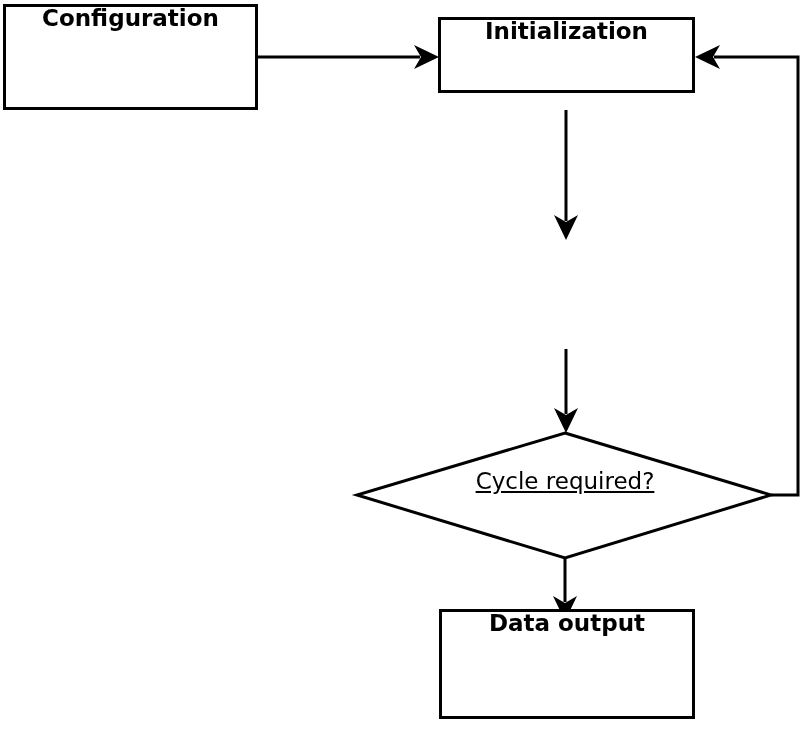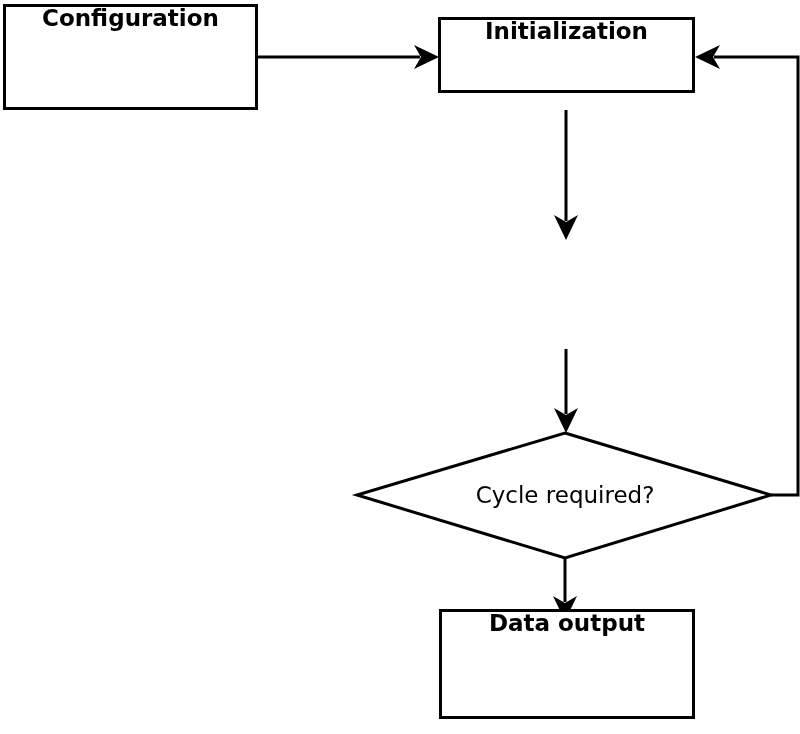--- a/index.html
+++ b/index.html
@@ -35,22 +35,23 @@
   }
   .node-label {
     font-size: 23px;
     line-height: 1;
     white-space: nowrap;
     text-align: center;
   }
   .diamond-label {
     position: absolute;
     display: flex;
-    align-items: center;
+    align-items: flex-start;
     justify-content: center;
+    text-decoration: underline;
   }
   #node-configuration { left: 3px;   top: 4px;   width: 255px; height: 106px; }
   #node-initialization{ left: 438px; top: 3px;   width: 257px; height: 76px; margin-top: 14px; }
   #node-measuring     { left: 438px; top: 240px; width: 257px; height: 109px; }
   #node-data-output   { left: 439px; top: 609px; width: 256px; height: 110px; }
   #label-cycle-required { left: 415px; top: 470px; width: 300px; height: 50px; }
 </style>
 </head>
 <body>
 

